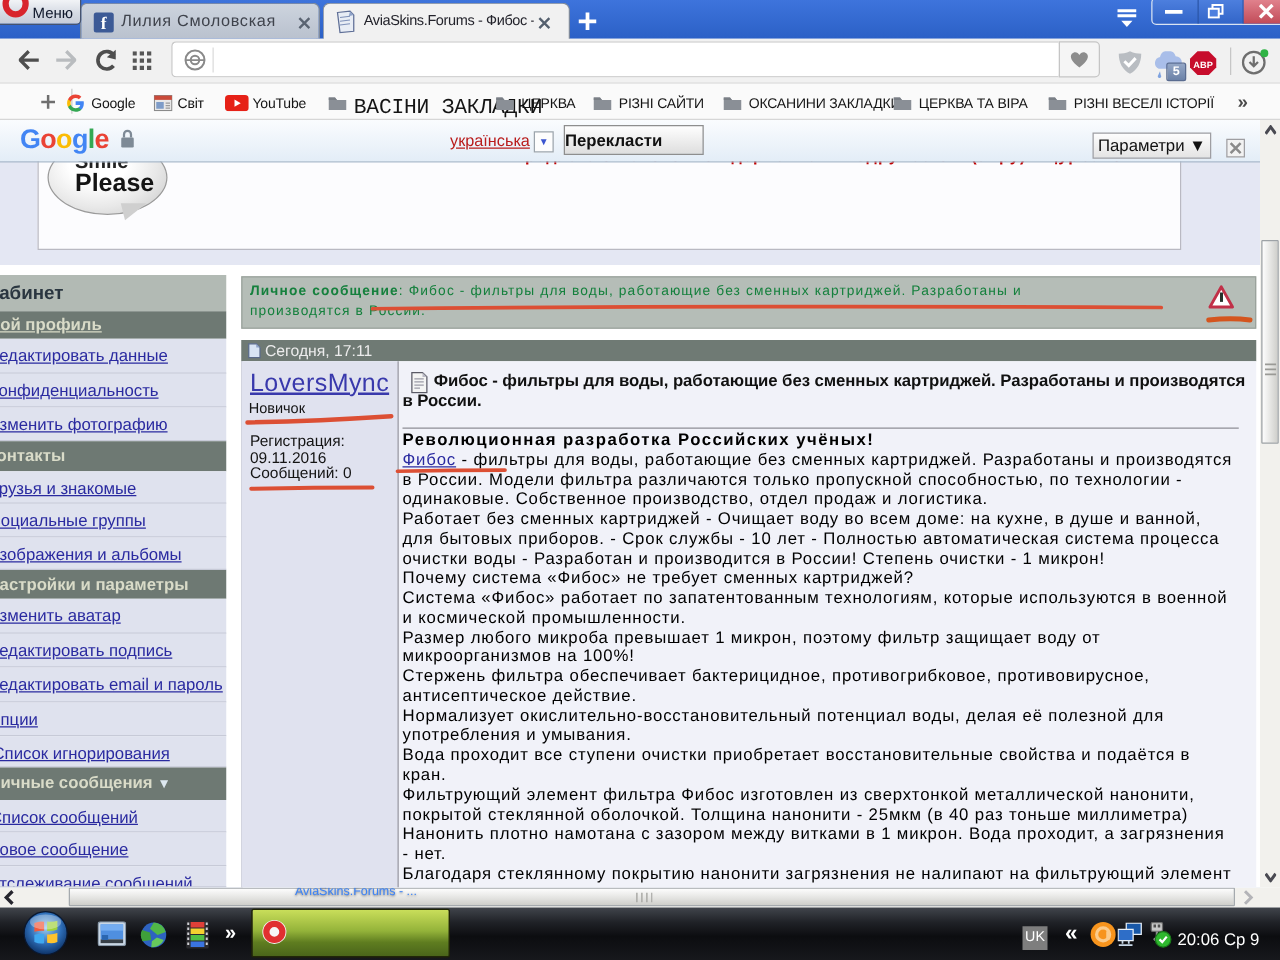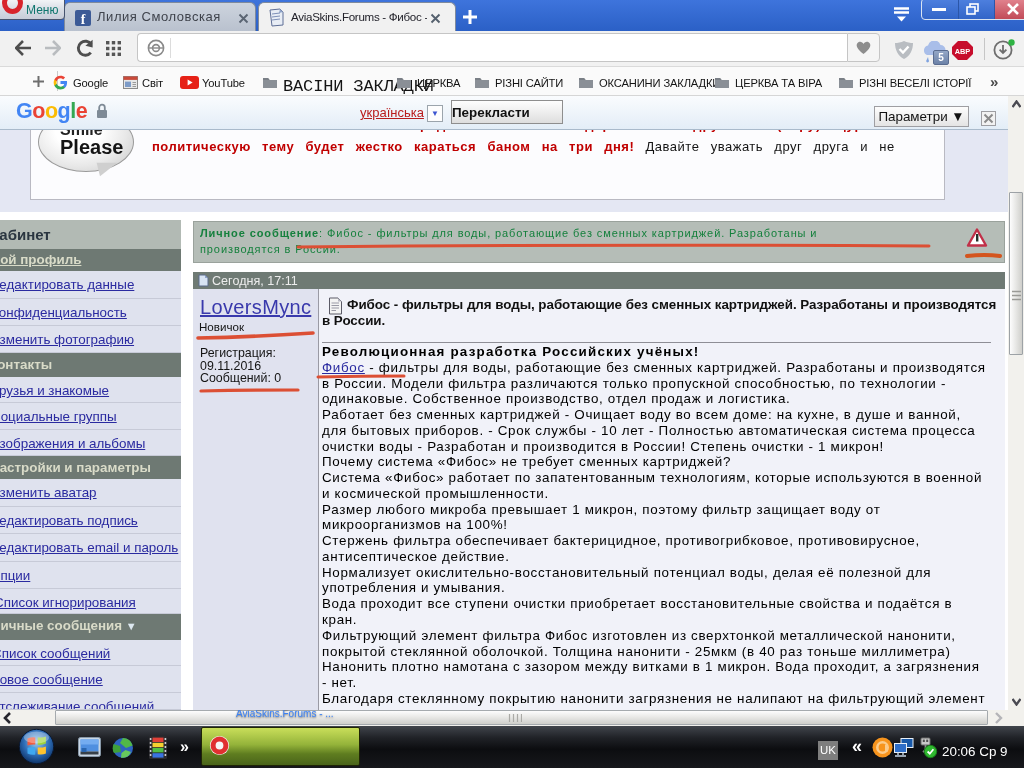--- a/index.html
+++ b/index.html
@@ -10,21 +10,21 @@
 <body>
 <div id="stage">
 
 <div class="ab" id="titlebar" style="left:0;top:0;width:1024px;height:31px;
   background:linear-gradient(#3E74DC,#2B60C6);"></div>
 
 <div class="ab" style="left:-6px;top:-4px;width:69px;height:22px;background:linear-gradient(#FAFBFC,#D6DBE4 60%,#C7CDD9);
   border:1px solid #46536E;border-radius:4px;z-index:3;"></div>
 <div class="ab" style="left:2px;top:-8px;width:21px;height:22px;border-radius:50%;
   border:5px solid #D8242C;box-sizing:border-box;z-index:4;background:transparent;"></div>
-<div class="ab" style="left:26px;top:3px;z-index:4;font-size:12px;color:#0f766e;">Меню</div>
+<div class="ab" style="left:26px;top:3px;z-index:4;font-size:12px;color:#0f172a;">Меню</div>
 
 <div class="ab" style="left:64px;top:2px;width:192px;height:29px;background:linear-gradient(#CDD4DE,#B9C1CE);
   border:1px solid #7F8A9C;border-bottom:none;border-radius:6px 6px 0 0;box-sizing:border-box;"></div>
 <div class="ab" style="left:75px;top:10px;width:16px;height:16px;background:#3C5A96;border-radius:2px;
   color:#fff;font-weight:bold;font-size:14px;text-align:center;line-height:19px;font-family:'Liberation Serif',serif;">f</div>
 <div class="ab nw" style="left:97px;top:9px;font-size:13px;letter-spacing:0.55px;color:#3F434C;">Лилия Смоловская</div>
 <svg class="ab" style="left:238px;top:13px;" width="11" height="11">
       <path d="M1.5 1.5 L9.5 9.5 M9.5 1.5 L1.5 9.5" stroke="#5A6472" stroke-width="1.9"></path>
     </svg>
 
@@ -212,21 +212,20 @@
   <div class="ab" style="left:30px;top:8px;width:915px;height:96px;background:#FCFCFE;border:1px solid #B9B9C2;box-sizing:border-box;"></div>
 
   <div class="ab" style="left:38px;top:16px;width:94px;height:58px;border-radius:50%;border:1px solid #9A9A9A;
     background:radial-gradient(ellipse at 42% 30%,#FFFFFF 30%,#E8E8E8 62%,#C4C4C4 100%);"></div>
   <div class="ab" style="left:98px;top:64px;width:0;height:0;border-left:20px solid #CFCFCF;border-top:5px solid transparent;border-bottom:9px solid transparent;transform:rotate(-14deg);"></div>
   <div class="ab nw" style="left:60px;top:25px;font-size:16px;font-weight:bold;color:#222;">Smile</div>
   <div class="ab nw" style="left:60px;top:40px;font-size:20px;font-weight:bold;color:#151515;">Please</div>
 
   <div class="ab nw" style="left:420px;top:21px;font-size:13px;font-weight:bold;color:#C00000;word-spacing:9px;letter-spacing:0.9px;">редлагаю спокойно держаться подружdalší (апру) щурbuilt</div>
 
-  <div class="ab nw" style="left:152px;top:43px;font-size:13px;word-spacing:7.2px;letter-spacing:0.5px;"><span style="font-weight:bold;color:#C00000;">политическую тему будет жестко караться баном на три дня!</span><span style="color:#141414;"> Давайте уважать друг друга и не</span></div>
 
   <div id="sidebar">
         <div class="ab" style="left:0;top:124px;width:181px;height:29px;background:#B2BAB4;overflow:hidden;box-sizing:border-box;">
           <div class="ab nw" style="left:-10px;top:6px;font-size:15px;font-weight:bold;color:#2A3640;">Кабинет</div>
         </div>
         <div class="ab" style="left:0;top:153px;width:181px;height:22px;background:#6E7973;overflow:hidden;box-sizing:border-box;">
           <div class="ab nw" style="left:-11px;top:3px;font-size:13.4px;font-weight:bold;color:#D9DBC8;text-decoration:underline;">Мой профиль</div>
         </div>
         <div class="ab" style="left:0;top:175px;width:181px;height:28px;background:#DFE2EE;overflow:hidden;border-bottom:1px solid #C7CAD7;box-sizing:border-box;">
           <div class="ab nw" style="left:-9px;top:6px;font-size:13.4px;color:#2A2AA0;text-decoration:underline;">Редактировать данные</div>

